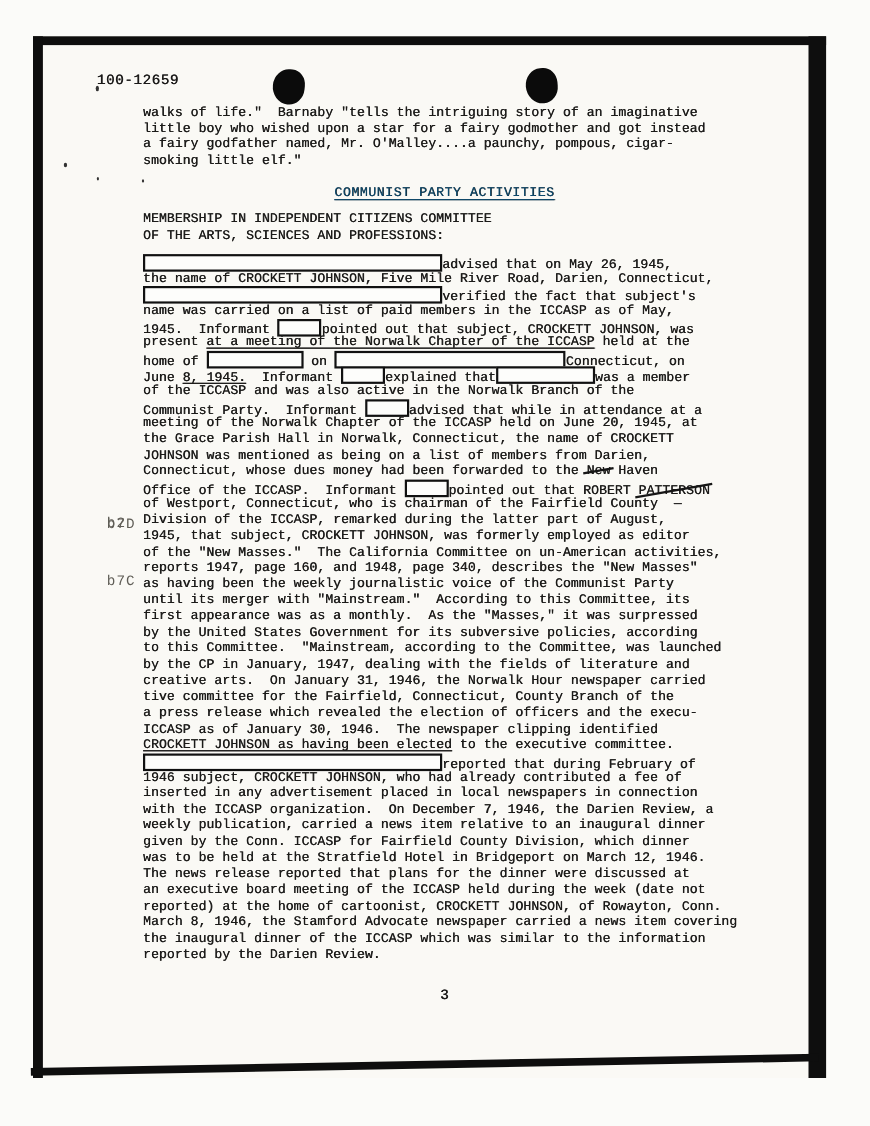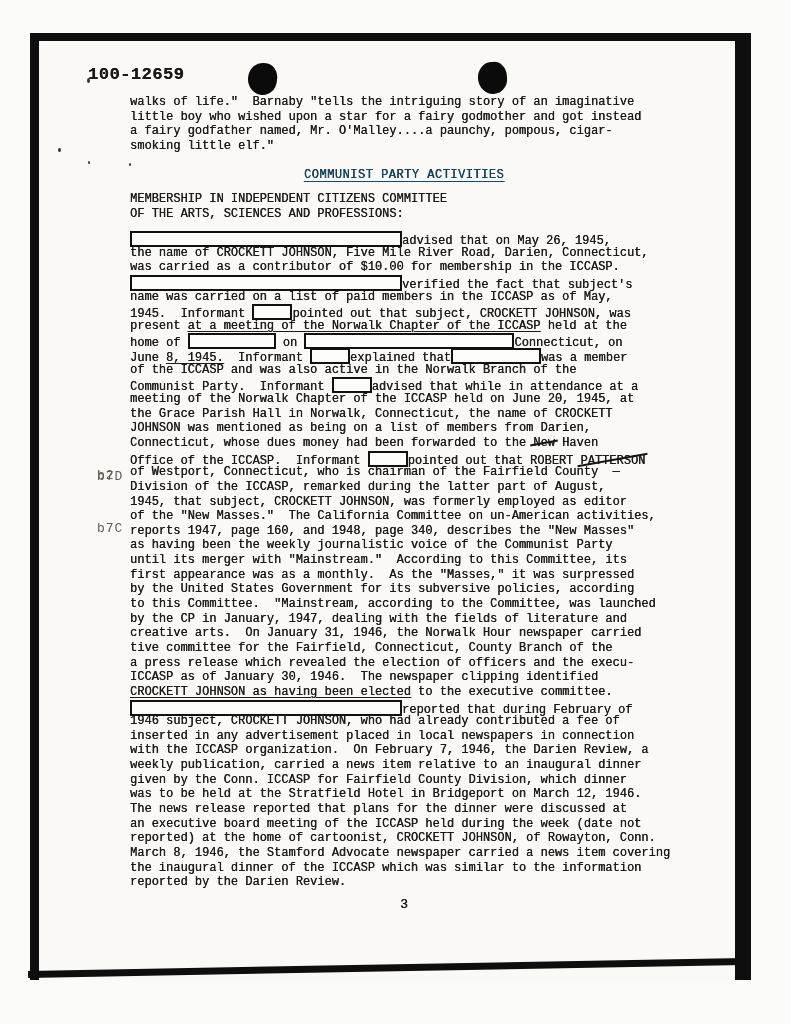--- a/index.html
+++ b/index.html
@@ -15,23 +15,22 @@
     border-top:8px solid #0e0e0e;
     border-right:16px solid #0e0e0e;
   }
   .bottom-edge{
     position:absolute;left:28px;top:971px;width:716px;height:7px;
     background:#0e0e0e;transform:rotate(-1.05deg);transform-origin:left top;
   }
   .content{position:absolute;left:0;top:0;width:687px;height:931px;}
   .file-number{
     position:absolute;left:49px;top:24px;
-    font-size:17px;color:#1a1918;letter-spacing:.5px;
+    font-size:13px;color:#1a1918;letter-spacing:.5px;
     text-shadow:.3px 0 #222;
-    font-weight:bold;
   }
   .hole-punch{
     position:absolute;width:29px;height:32px;background:#0b0b0b;
     border-radius:52% 46% 50% 54%;
   }
   .hp1{left:209px;top:22px;transform:rotate(6deg)}
   .hp2{left:439px;top:21px;transform:rotate(-5deg)}
   .textcol{position:absolute;left:91px;width:548px;}
   .tline{
     white-space:pre;font-size:12px;line-height:14.65px;height:14.65px;
@@ -87,21 +86,20 @@
     <div class="section-heading">COMMUNIST PARTY ACTIVITIES</div>
 
     <div class="textcol subheading" style="position:absolute" id="subheading-lines">
         <div class="tline"><span>MEMBERSHIP IN INDEPENDENT CITIZENS COMMITTEE</span></div>
         <div class="tline"><span>OF THE ARTS, SCIENCES AND PROFESSIONS:</span></div>
       </div>
 
     <div class="textcol bodypara" style="position:absolute" id="body-lines">
         <div class="tline"><span class="redact" style="width: 268px;"></span><span>advised that on May 26, 1945,</span></div>
         <div class="tline"><span>the name of CROCKETT JOHNSON, Five Mile River Road, Darien, Connecticut,</span></div>
-        <div class="tline"><span>was carried as a contributor of $10.00 for membership in the ICCASP.</span></div>
         <div class="tline"><span class="redact" style="width: 268px;"></span><span>verified the fact that subject's</span></div>
         <div class="tline"><span>name was carried on a list of paid members in the ICCASP as of May,</span></div>
         <div class="tline"><span>1945.  Informant </span><span class="redact" style="width: 36px;"></span><span>pointed out that subject, CROCKETT JOHNSON, was</span></div>
         <div class="tline"><span>present </span><span class="u">at a meeting of the Norwalk Chapter of the ICCASP</span><span> held at the</span></div>
         <div class="tline"><span>home of </span><span class="redact" style="width: 84px;"></span><span> on </span><span class="redact" style="width: 206px;"></span><span>Connecticut, on</span></div>
         <div class="tline"><span>June </span><span class="u">8, 1945.</span><span>  Informant </span><span class="redact" style="width: 36px;"></span><span>explained that</span><span class="redact" style="width: 86px;"></span><span>was a member</span></div>
         <div class="tline"><span>of the ICCASP and was also active in the Norwalk Branch of the</span></div>
         <div class="tline"><span>Communist Party.  Informant </span><span class="redact" style="width: 36px;"></span><span>advised that while in attendance at a</span></div>
         <div class="tline"><span>meeting of the Norwalk Chapter of the ICCASP held on June 20, 1945, at</span></div>
         <div class="tline"><span>the Grace Parish Hall in Norwalk, Connecticut, the name of CROCKETT</span></div>
@@ -120,21 +118,21 @@
         <div class="tline"><span>to this Committee.  "Mainstream, according to the Committee, was launched</span></div>
         <div class="tline"><span>by the CP in January, 1947, dealing with the fields of literature and</span></div>
         <div class="tline"><span>creative arts.  On January 31, 1946, the Norwalk Hour newspaper carried</span></div>
         <div class="tline"><span>tive committee for the Fairfield, Connecticut, County Branch of the</span></div>
         <div class="tline"><span>a press release which revealed the election of officers and the execu-</span></div>
         <div class="tline"><span>ICCASP as of January 30, 1946.  The newspaper clipping identified</span></div>
         <div class="tline"><span class="u">CROCKETT JOHNSON as having been elected</span><span> to the executive committee.</span></div>
         <div class="tline"><span class="redact" style="width: 268px;"></span><span>reported that during February of</span></div>
         <div class="tline"><span>1946 subject, CROCKETT JOHNSON, who had already contributed a fee of</span></div>
         <div class="tline"><span>inserted in any advertisement placed in local newspapers in connection</span></div>
-        <div class="tline"><span>with the ICCASP organization.  On February 7, 1946, the Darien Review, a</span></div>
+        <div class="tline"><span>with the ICCASP organization.  On December 7, 1946, the Darien Review, a</span></div>
         <div class="tline"><span>weekly publication, carried a news item relative to an inaugural dinner</span></div>
         <div class="tline"><span>given by the Conn. ICCASP for Fairfield County Division, which dinner</span></div>
         <div class="tline"><span>was to be held at the Stratfield Hotel in Bridgeport on March 12, 1946.</span></div>
         <div class="tline"><span>The news release reported that plans for the dinner were discussed at</span></div>
         <div class="tline"><span>an executive board meeting of the ICCASP held during the week (date not</span></div>
         <div class="tline"><span>reported) at the home of cartoonist, CROCKETT JOHNSON, of Rowayton, Conn.</span></div>
         <div class="tline"><span>March 8, 1946, the Stamford Advocate newspaper carried a news item covering</span></div>
         <div class="tline"><span>the inaugural dinner of the ICCASP which was similar to the information</span></div>
         <div class="tline"><span>reported by the Darien Review.</span></div>
       </div>

